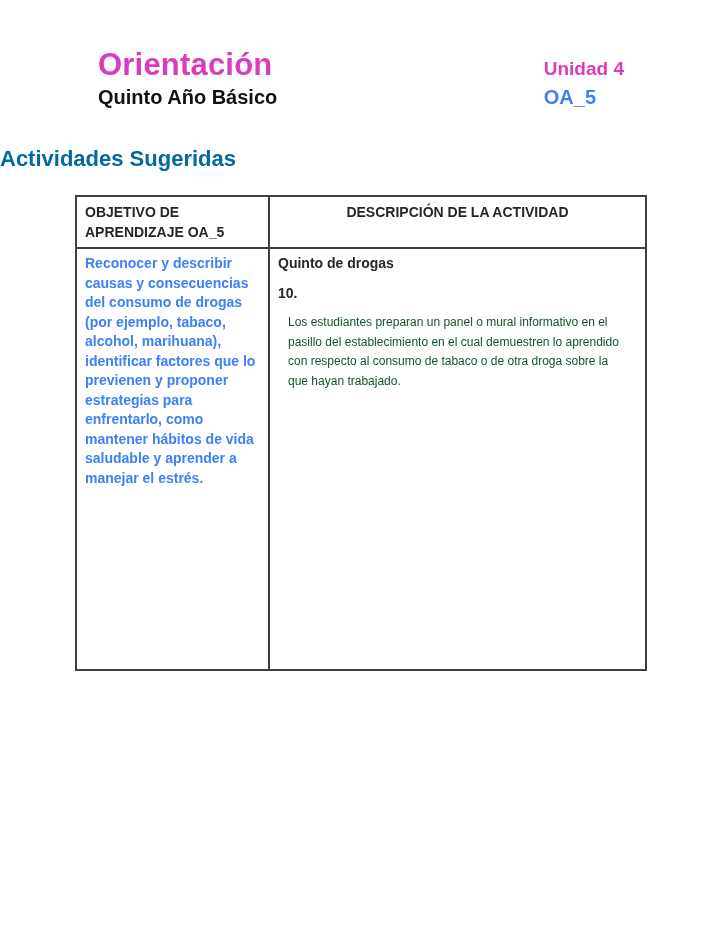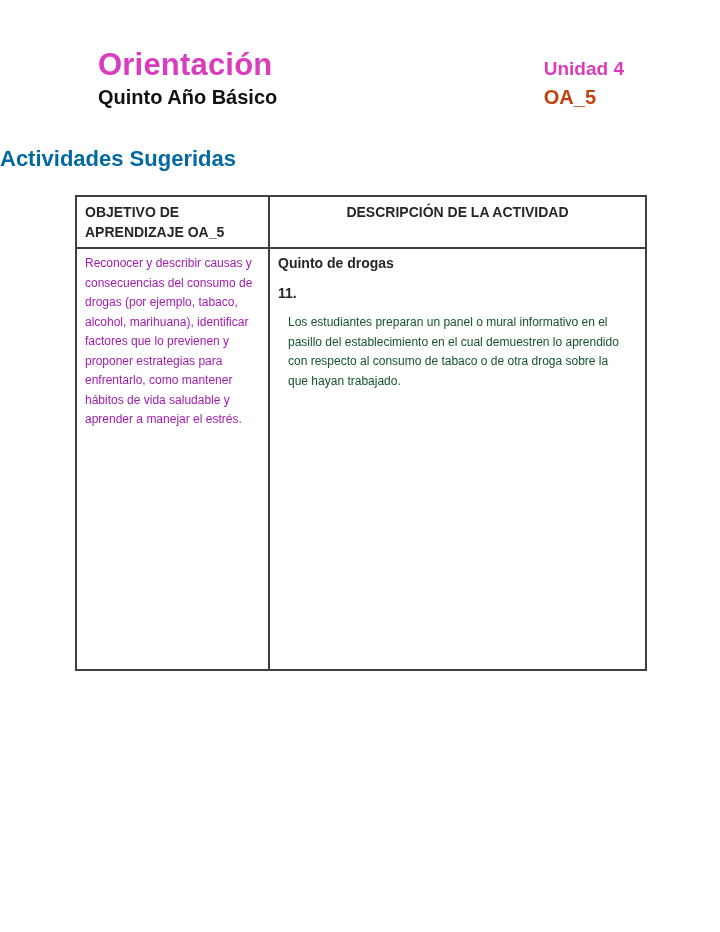--- a/index.html
+++ b/index.html
@@ -41,21 +41,21 @@
   }
   .doc-unit {
     font-size: 19px;
     font-weight: bold;
     color: #da3cbe;
     line-height: 28px;
   }
   .doc-oa {
     font-size: 20px;
     font-weight: bold;
-    color: #c2410c;
+    color: #3b82f6;
     line-height: 28px;
   }
   
   .section-heading {
     margin-top: 36px;
     font-size: 22px;
     font-weight: bold;
     color: #0369a1;
     line-height: 24px;
   }
@@ -84,23 +84,23 @@
     color: #262626;
     line-height: 20px;
     height: 50px;
   }
   th.objective-header { text-align: left; }
   th.description-header { text-align: center; border-radius: 9px; }
 
   .activity-table td.body-cell { height: 422px; }
 
   .objective-text {
-    font-size: 12px;
-    font-weight: normal;
-    color: #a21caf;
+    font-size: 14px;
+    font-weight: bold;
+    color: #3b82f6;
     line-height: 19.5px;
   }
   .activity-topic {
     font-size: 14px;
     font-weight: bold;
     color: #262626;
     line-height: 19px;
     margin: 0 0 11px 0;
   }
   .activity-number {
@@ -147,20 +147,20 @@
         <th class="description-header">DESCRIPCIÓN DE LA ACTIVIDAD</th>
       </tr>
     </thead>
     <tbody>
       <tr>
         <td class="body-cell">
           <div class="objective-text">Reconocer y describir causas y consecuencias del consumo de drogas (por ejemplo, tabaco, alcohol, marihuana), identificar factores que lo previenen y proponer estrategias para enfrentarlo, como mantener hábitos de vida saludable y aprender a manejar el estrés.</div>
         </td>
         <td class="body-cell">
           <p class="activity-topic">Quinto de drogas</p>
-          <p class="activity-number">11.</p>
+          <p class="activity-number">10.</p>
           <p class="activity-description">Los estudiantes preparan un panel o mural informativo en el pasillo del establecimiento en el cual demuestren lo aprendido con respecto al consumo de tabaco o de otra droga sobre la que hayan trabajado.</p>
         </td>
       </tr>
     </tbody>
   </table>
 
 </div>
 
 </body></html>

